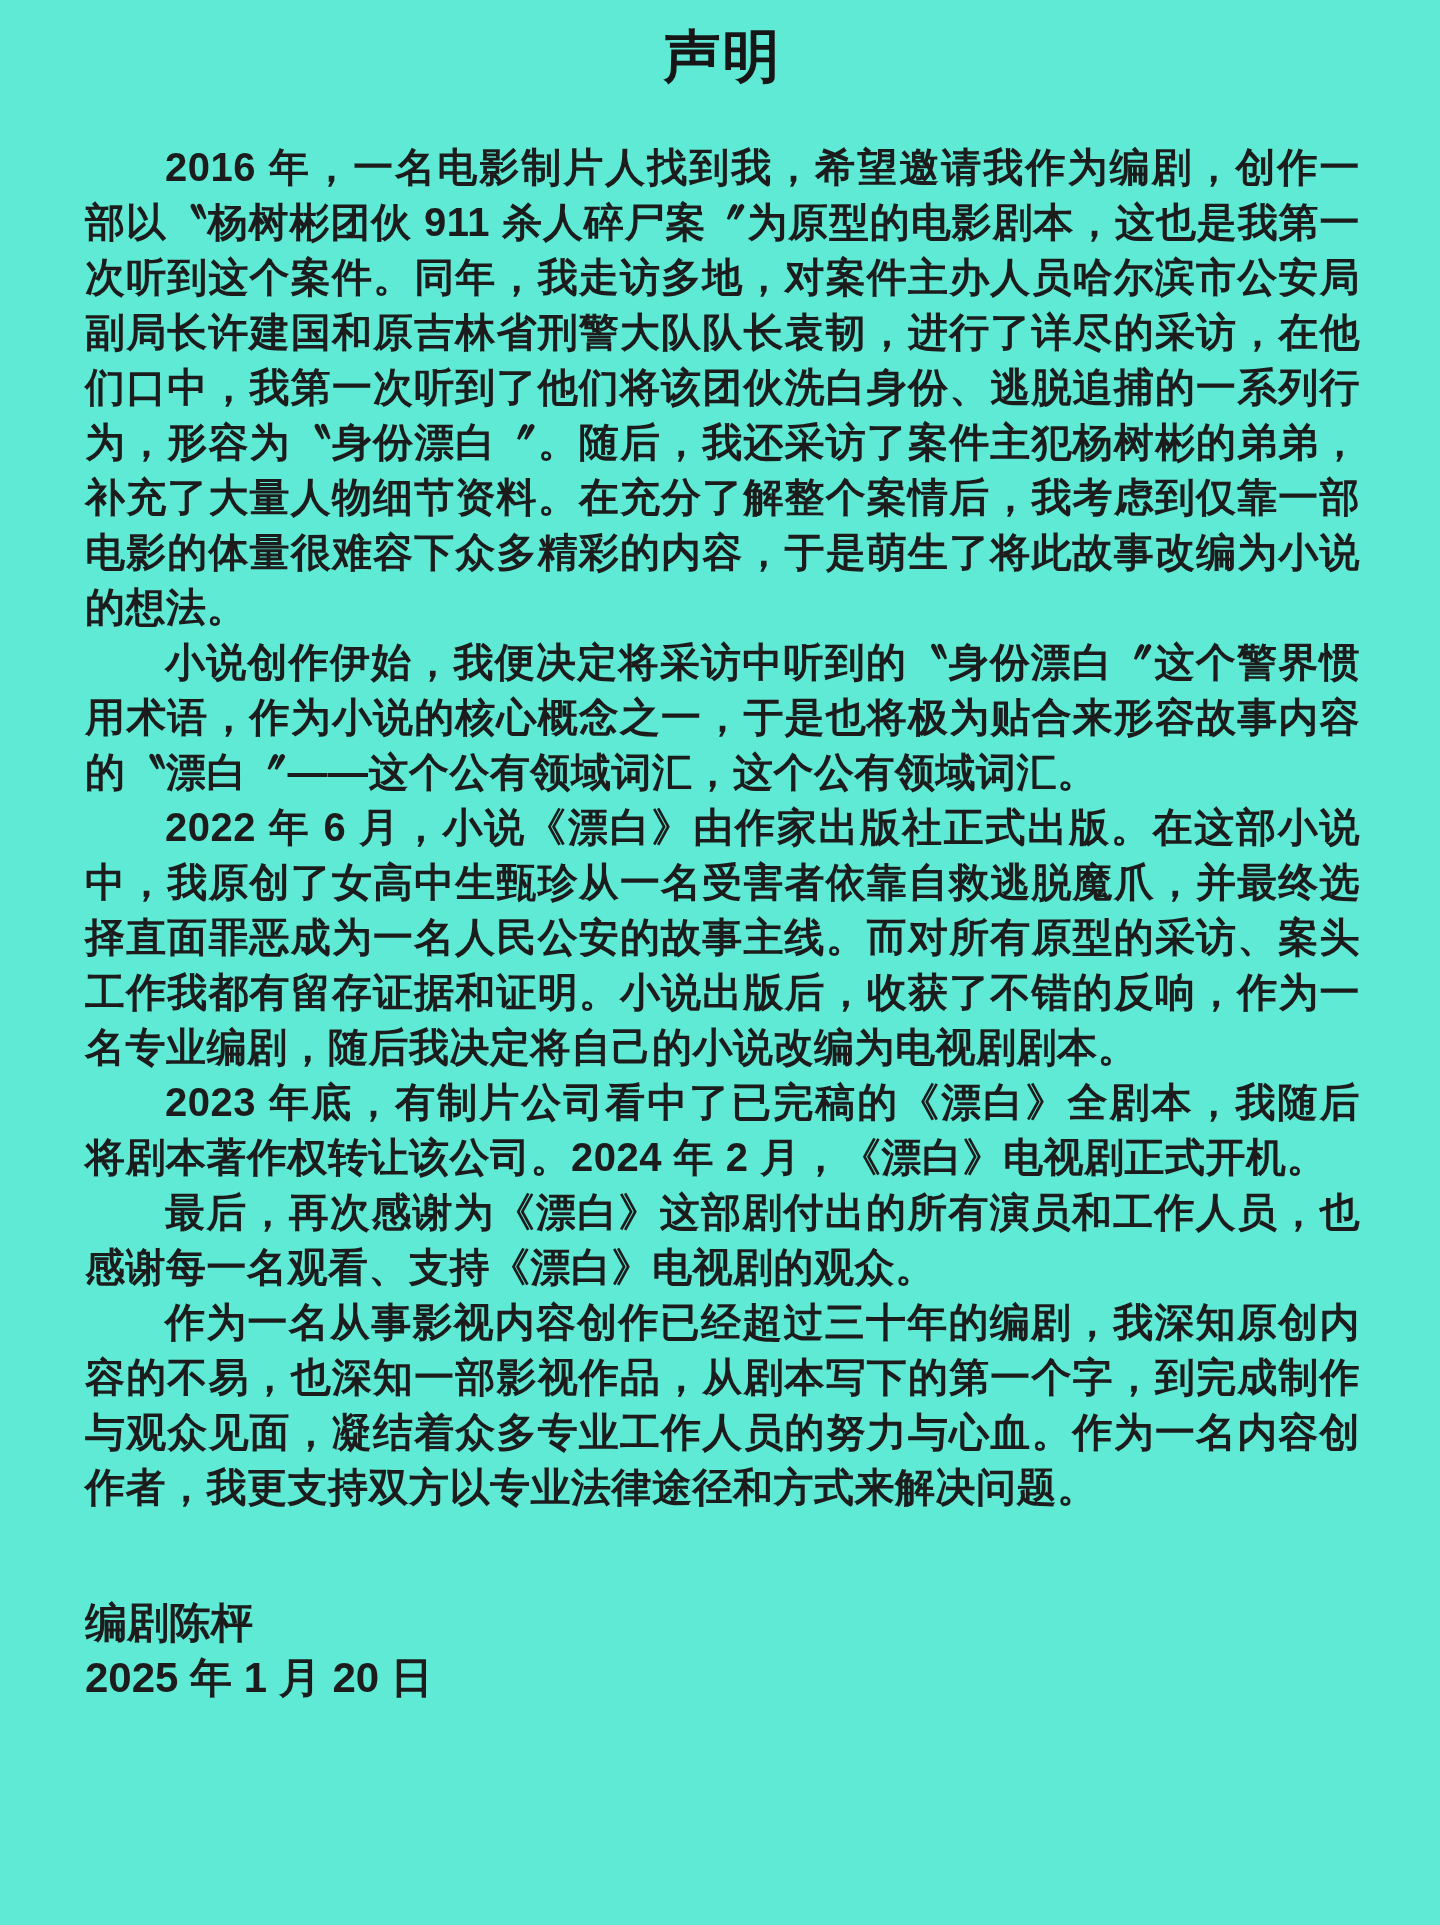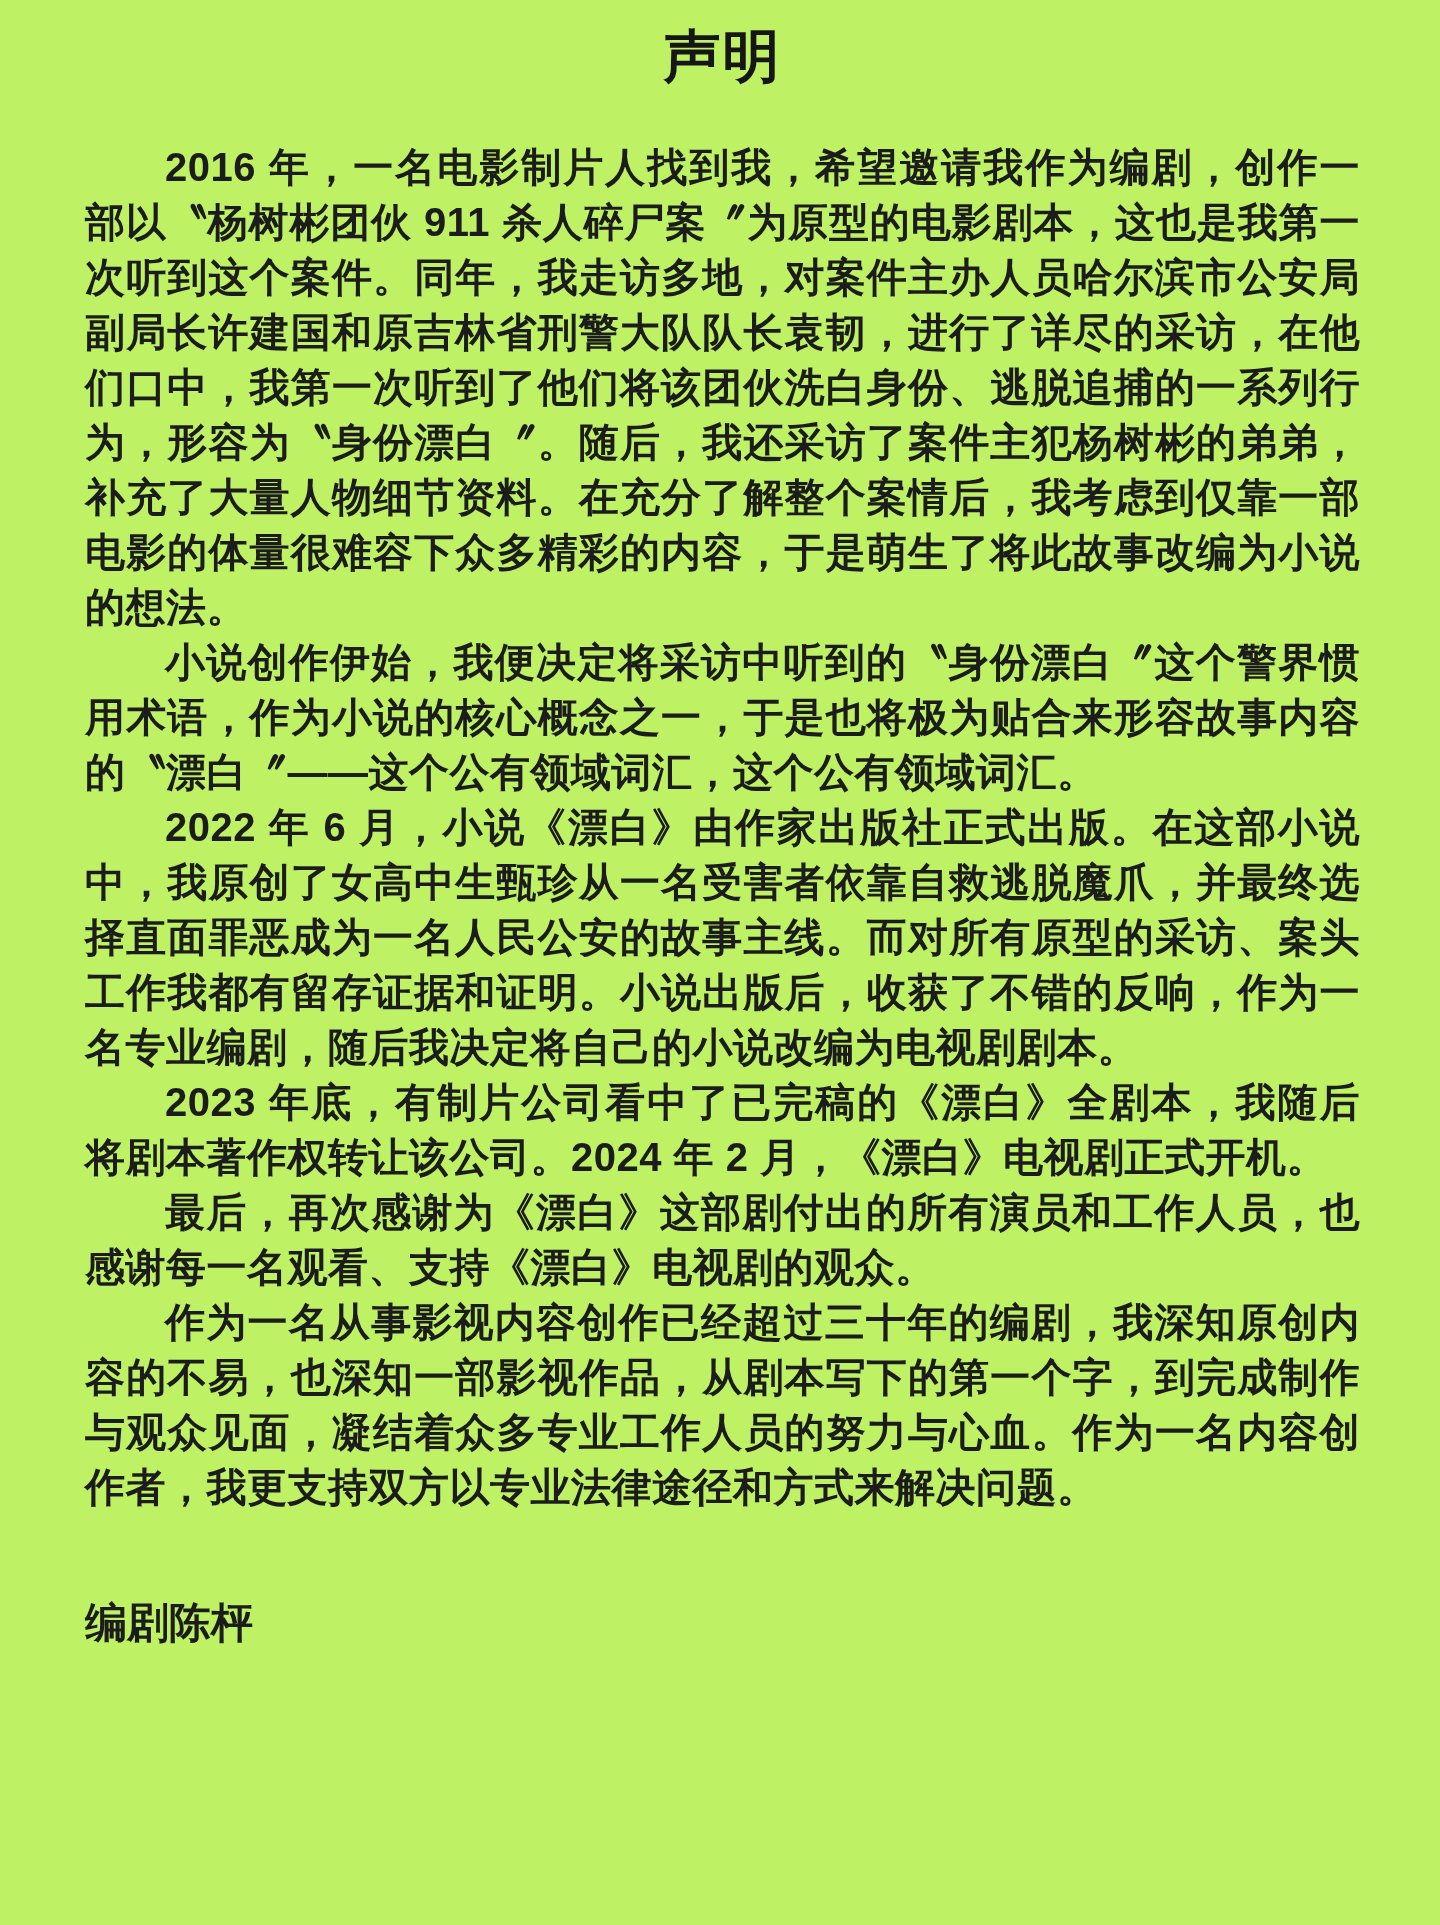--- a/index.html
+++ b/index.html
@@ -12,21 +12,21 @@
     background: #fdfdfd;
     overflow: hidden;
     font-family: "Liberation Sans", "DejaVu Sans", sans-serif;
     color: #1a1a1a;
   }
   .page {
     box-sizing: border-box;
     width: 1440px;
     height: 1925px;
     padding: 24px 80px 4px 85px;
-    background: #bef264;
+    background: #5eead4;
   }
   .doc-title {
     margin: 0 0 50px 0;
     font-size: 57px;
     line-height: 1.15;
     font-weight: 700;
     text-align: center;
     letter-spacing: 2px;
     color: #161616;
   }
@@ -65,15 +65,16 @@
     <p>2016 年，一名电影制片人找到我，希望邀请我作为编剧，创作一部以〝杨树彬团伙 911 杀人碎尸案〞为原型的电影剧本，这也是我第一次听到这个案件。同年，我走访多地，对案件主办人员哈尔滨市公安局副局长许建国和原吉林省刑警大队队长袁韧，进行了详尽的采访，在他们口中，我第一次听到了他们将该团伙洗白身份、逃脱追捕的一系列行为，形容为〝身份漂白〞。随后，我还采访了案件主犯杨树彬的弟弟，补充了大量人物细节资料。在充分了解整个案情后，我考虑到仅靠一部电影的体量很难容下众多精彩的内容，于是萌生了将此故事改编为小说的想法。</p>
     <p>小说创作伊始，我便决定将采访中听到的〝身份漂白〞这个警界惯用术语，作为小说的核心概念之一，于是也将极为贴合来形容故事内容的〝漂白〞——这个公有领域词汇，这个公有领域词汇。</p>
     <p>2022 年 6 月，小说《漂白》由作家出版社正式出版。在这部小说中，我原创了女高中生甄珍从一名受害者依靠自救逃脱魔爪，并最终选择直面罪恶成为一名人民公安的故事主线。而对所有原型的采访、案头工作我都有留存证据和证明。小说出版后，收获了不错的反响，作为一名专业编剧，随后我决定将自己的小说改编为电视剧剧本。</p>
     <p>2023 年底，有制片公司看中了已完稿的《漂白》全剧本，我随后将剧本著作权转让该公司。2024 年 2 月，《漂白》电视剧正式开机。</p>
     <p>最后，再次感谢为《漂白》这部剧付出的所有演员和工作人员，也感谢每一名观看、支持《漂白》电视剧的观众。</p>
     <p>作为一名从事影视内容创作已经超过三十年的编剧，我深知原创内容的不易，也深知一部影视作品，从剧本写下的第一个字，到完成制作与观众见面，凝结着众多专业工作人员的努力与心血。作为一名内容创作者，我更支持双方以专业法律途径和方式来解决问题。</p>
   </div>
 
   <div class="signature-block">
     <p class="sig-line">编剧陈枰</p>
+    <p class="sig-line">2025 年 1 月 20 日</p>
   </div>
 
 </div>
 
 </body></html>

